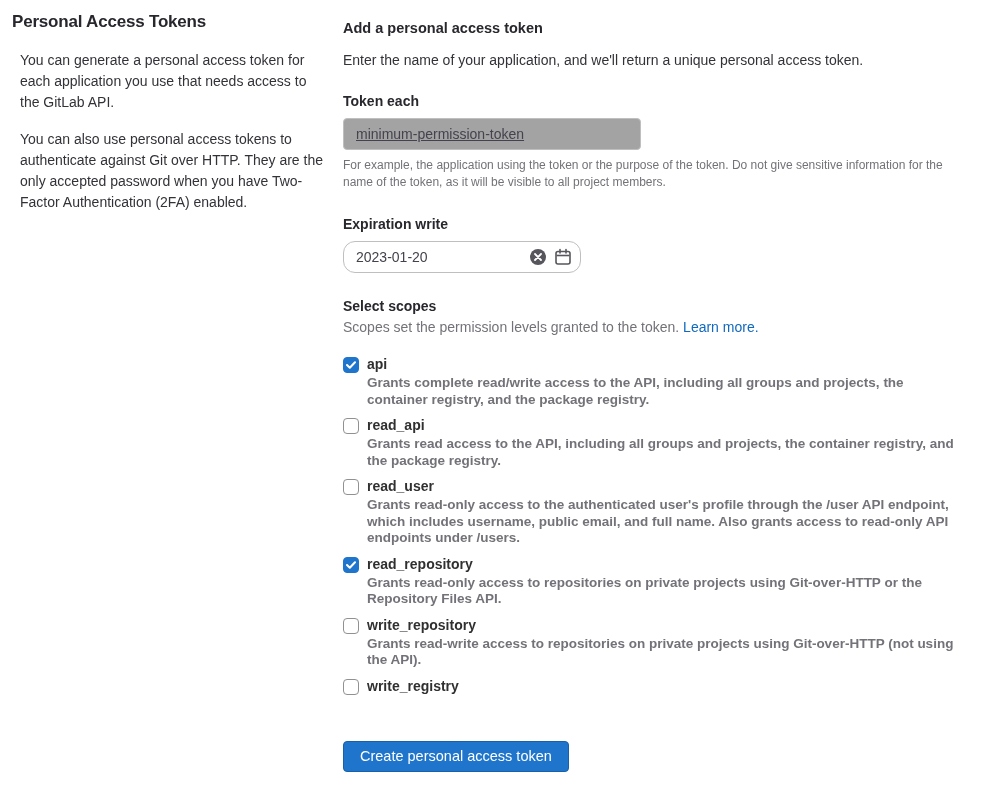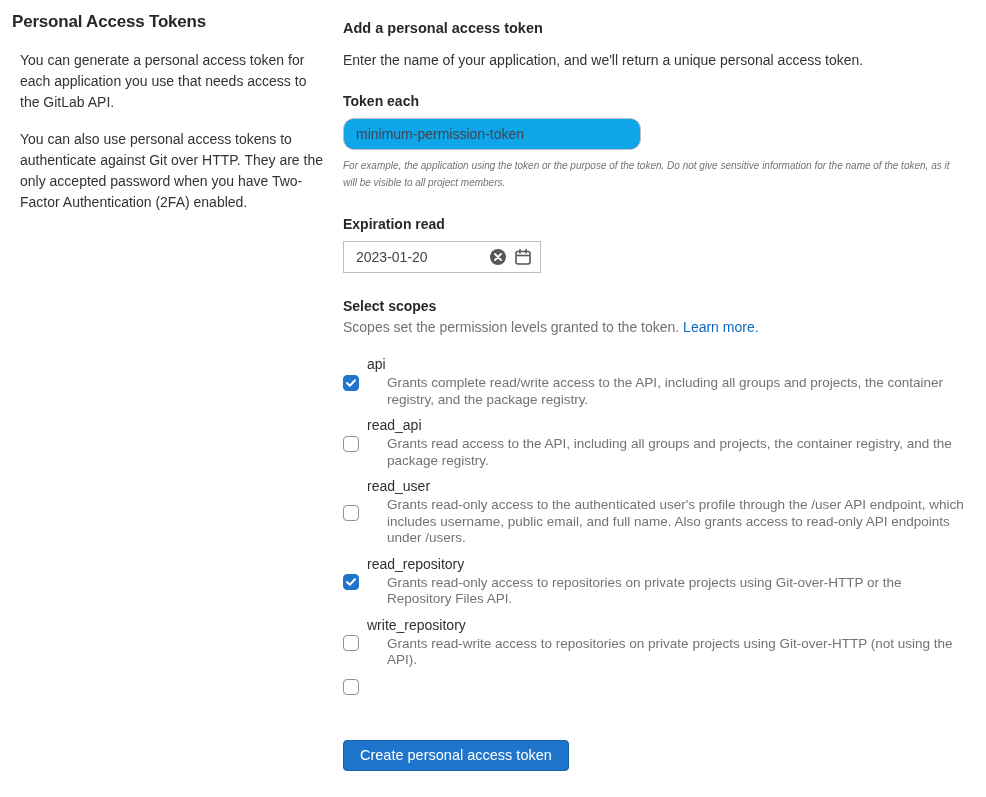--- a/index.html
+++ b/index.html
@@ -45,42 +45,42 @@
     display: block;
     font-size: 14px;
     font-weight: 700;
     color: #28272d;
     margin-bottom: 9px;
   }
   .text-input {
     width: 298px;
     height: 32px;
     border: 1px solid #bfbfbf;
-    border-radius: 11px;
+    border-radius: 4px;
     padding: 0 12px;
     font-family: "Liberation Sans", sans-serif;
     font-size: 14px;
     color: #45424d;
-    background: #0ea5e9;
+    background: #a3a3a3;
     outline: none;
+    text-decoration: underline;
   }
   .hint {
-    font-size: 10px;
+    font-size: 12px;
     line-height: 17px;
     color: #737278;
     margin: 7px 0 8px 0;
     max-width: 622px;
-    font-style: italic;
   }
 
   .date-field {
-    width: 198px;
+    width: 238px;
     height: 32px;
     border: 1px solid #bfbfbf;
-    border-radius: 0;
+    border-radius: 12px;
     background: #fff;
     display: flex;
     align-items: center;
     padding: 0 8px 0 12px;
   }
   .date-input {
     flex: 1;
     min-width: 0;
     border: none;
     outline: none;
@@ -96,21 +96,21 @@
     justify-content: center;
     margin-left: 7px;
     cursor: pointer;
     flex-shrink: 0;
   }
 
   .scopes-group .field-label { margin-bottom: 4px; }
   .scopes-hint { margin: 0 0 19px 0; font-size: 14px; line-height: 18px; color: #737278; }
   .scopes-hint a { color: #1068bf; text-decoration: none; margin-top: 20px; }
 
-  .scope-row { display: flex; align-items: center; margin-bottom: 8px; }
+  .scope-row { display: flex; align-items: flex-start; margin-bottom: 8px; font-weight: bold; }
   .checkbox {
     width: 16px;
     height: 16px;
     border: 1px solid #919191;
     border-radius: 4px;
     background: #fff;
     margin-top: 2px;
     flex-shrink: 0;
     display: flex;
     align-items: center;
@@ -126,21 +126,20 @@
     line-height: 19px;
     color: #303030;
     cursor: pointer;
   }
   .scope-desc {
     font-size: 13.5px;
     line-height: 16.5px;
     color: #737278;
     max-width: 598px;
     margin-top: 1px;
-    margin-left: 20px;
   }
 
   .btn-primary {
     margin-top: 20px;
     background: #1f75cb;
     color: #ffffff;
     border: 1px solid #1861a8;
     border-radius: 4px;
     height: 31px;
     padding: 0 16px;
@@ -164,21 +163,21 @@
     <h2 class="form-heading">Add a personal access token</h2>
     <p class="subheading">Enter the name of your application, and we'll return a unique personal access token.</p>
 
     <div class="form-group">
       <label class="field-label">Token each</label>
       <input type="text" class="text-input" value="minimum-permission-token" style="">
       <p class="hint">For example, the application using the token or the purpose of the token. Do not give sensitive information for the name of the token, as it will be visible to all project members.</p>
     </div>
 
     <div class="form-group">
-      <label class="field-label">Expiration read</label>
+      <label class="field-label">Expiration write</label>
       <div class="date-field">
         <input type="text" class="date-input" value="2023-01-20" style="">
         <span class="icon-btn">
           <svg width="18" height="18" viewBox="0 0 18 18">
             <circle cx="9" cy="9" r="8" fill="#57565c"></circle>
             <path d="M6 6 L12 12 M12 6 L6 12" stroke="#ffffff" stroke-width="1.8" stroke-linecap="round"></path>
           </svg>
         </span>
         <span class="icon-btn">
           <svg width="18" height="18" viewBox="0 0 18 18" fill="none">
@@ -247,20 +246,21 @@
       <div class="scope-desc">Grants read-write access to repositories on private projects using Git-over-HTTP (not using the API).</div>
     </div>
   </div>
 
 
   <div class="scope-row">
     <span class="checkbox">
       
     </span>
     <div class="scope-body">
+      <div class="scope-label">write_registry</div>
     </div>
   </div>
 </div>
     </div>
 
     <button class="btn-primary">Create personal access token</button>
   </section>
 
 </div>
 

